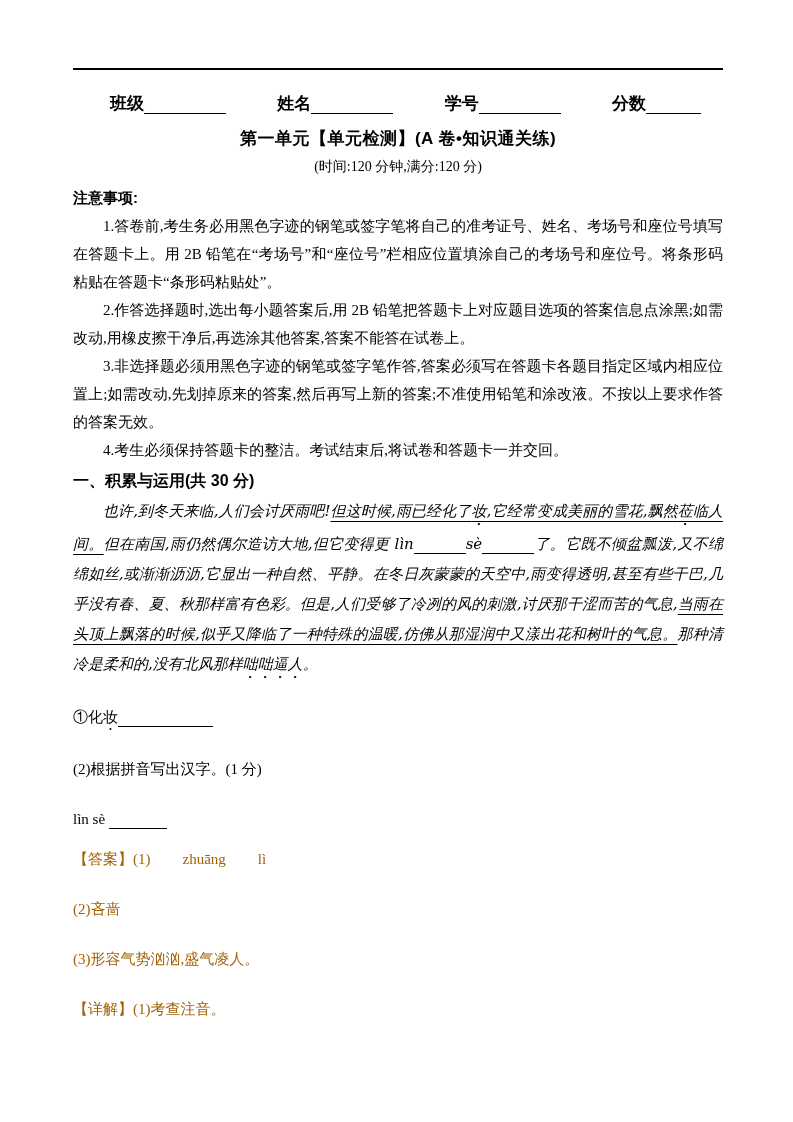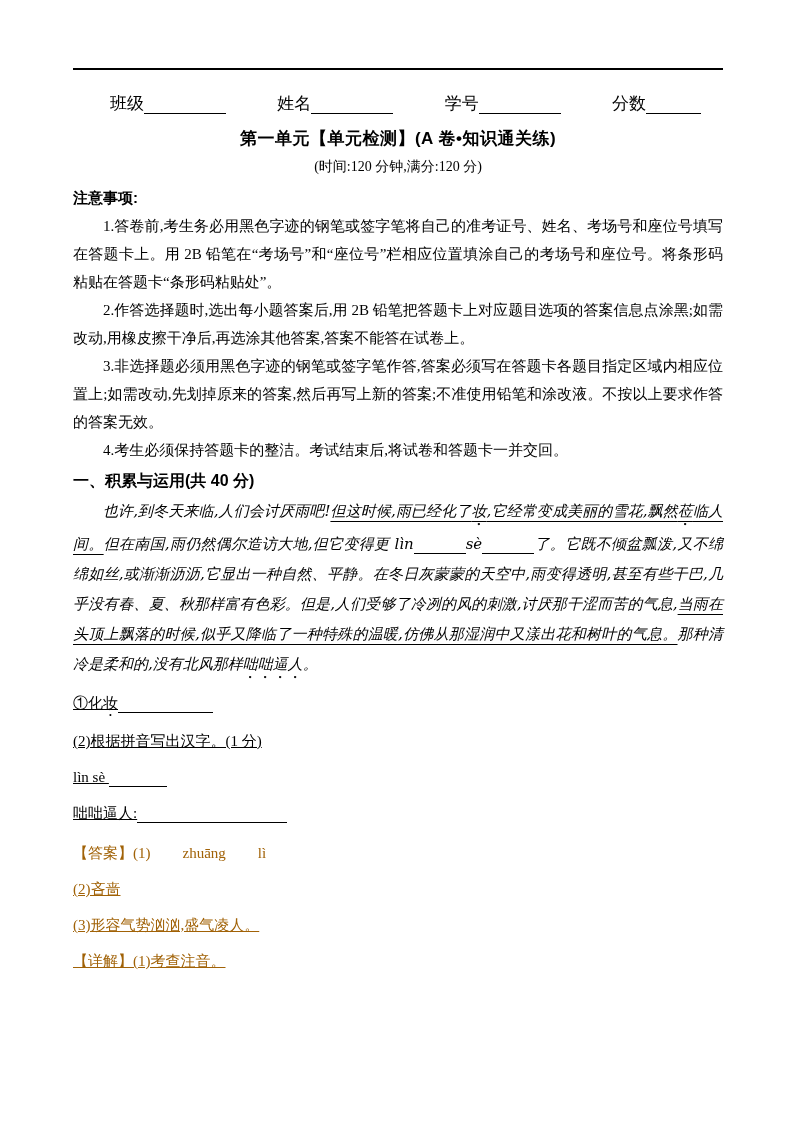--- a/index.html
+++ b/index.html
@@ -5,21 +5,21 @@
   html,body{margin:0;padding:0;}
   body{
     width:793px;height:1122px;background:#ffffff;color:#000;
     font-family:"Liberation Serif","DejaVu Serif",serif;
     font-size:15px;overflow:hidden;
   }
   .page{padding:68px 70px 0 73px;box-sizing:border-box;width:793px;height:1122px;}
   .top-rule{border:0;border-top:2px solid #000;margin:0;}
   
   .fields-row{display:flex;justify-content:space-between;margin-top:22px;
-    padding:0 22px 0 37px;font-weight:normal;font-size:17px;
+    padding:0 22px 0 37px;font-weight:bold;font-size:17px;
     font-family:"Liberation Sans","DejaVu Sans",sans-serif;}
   .field{white-space:nowrap;}
   .blank{display:inline-block;border-bottom:1px solid #000;height:1em;vertical-align:-5px;}
   .title{text-align:center;font-weight:bold;font-size:17px;margin:12px 0 0;
     font-family:"Liberation Sans","DejaVu Sans",sans-serif;letter-spacing:.5px;}
   .subtitle{text-align:center;font-size:14px;margin:8px 0 0;}
   
   .notices-heading{font-weight:bold;font-size:15px;line-height:28px;margin:8px 0 0;
     font-family:"Liberation Sans","DejaVu Sans",sans-serif;}
   .notice{margin:0;line-height:28px;text-indent:2em;text-align:justify;}
@@ -28,21 +28,21 @@
     font-family:"Liberation Sans","DejaVu Sans",sans-serif;}
   .line{margin:0;line-height:30px;}
   .passage{margin:0;line-height:30px;text-indent:2em;text-align:justify;
     font-style:italic;font-family:"DejaVu Serif","Liberation Serif",serif;}
   .seg{font:inherit;}
   .u{text-decoration:underline;text-underline-offset:5px;text-decoration-thickness:1px;font-style:italic;}
   .dot{-webkit-text-emphasis:filled dot;-webkit-text-emphasis-position:under right;
        text-emphasis:filled dot;text-emphasis-position:under right;}
   .red{color:#a16207;}
   .ans-gap{margin-left:32px;}
-  .mt6{margin-top:6px;text-decoration:underline;}
+  .mt6{margin-top:20px;}
   .mt10{margin-top:10px;}
 </style>
 </head>
 <body>
 
 <div class="page">
 
   <hr class="top-rule">
 
   <div class="fields-row">
@@ -54,27 +54,26 @@
 
   <h1 class="title">第一单元【单元检测】(A 卷•知识通关练)</h1>
   <p class="subtitle">(时间:120 分钟,满分:120 分)</p>
 
   <p class="notices-heading">注意事项:</p>
   <p class="notice">1.答卷前,考生务必用黑色字迹的钢笔或签字笔将自己的准考证号、姓名、考场号和座位号填写在答题卡上。用 2B 铅笔在“考场号”和“座位号”栏相应位置填涂自己的考场号和座位号。将条形码粘贴在答题卡“条形码粘贴处”。</p>
   <p class="notice">2.作答选择题时,选出每小题答案后,用 2B 铅笔把答题卡上对应题目选项的答案信息点涂黑;如需改动,用橡皮擦干净后,再选涂其他答案,答案不能答在试卷上。</p>
   <p class="notice">3.非选择题必须用黑色字迹的钢笔或签字笔作答,答案必须写在答题卡各题目指定区域内相应位置上;如需改动,先划掉原来的答案,然后再写上新的答案;不准使用铅笔和涂改液。不按以上要求作答的答案无效。</p>
   <p class="notice">4.考生必须保持答题卡的整洁。考试结束后,将试卷和答题卡一并交回。</p>
 
-  <p class="section-heading">一、积累与运用(共 40 分)</p>
+  <p class="section-heading">一、积累与运用(共 30 分)</p>
 
   <p class="passage"><span class="seg plain">也许,到冬天来临,人们会讨厌雨吧!</span><span class="seg u">但这时候,雨已经化了</span><span class="seg u dot">妆</span><span class="seg u">,它经常变成美丽的雪花,飘然</span><span class="seg u dot">莅</span><span class="seg u">临人间。</span><span class="seg plain">但在南国,雨仍然偶尔造访大地,但它变得更 lìn</span><span class="seg blank" style="width: 52px;"></span><span class="seg plain">sè</span><span class="seg blank" style="width: 52px;"></span><span class="seg plain">了。它既不倾盆瓢泼,又不绵绵如丝,或渐渐沥沥,它显出一种自然、平静。在冬日灰蒙蒙的天空中,雨变得透明,甚至有些干巴,几乎没有春、夏、秋那样富有色彩。但是,人们受够了冷冽的风的刺激,讨厌那干涩而苦的气息,</span><span class="seg u">当雨在头顶上飘落的时候,似乎又降临了一种特殊的温暖,仿佛从那湿润中又漾出花和树叶的气息。</span><span class="seg plain">那种清冷是柔和的,没有</span><span class="seg plain">北风那样</span><span class="seg dot">咄咄逼人</span><span class="seg plain">。</span></p>
 
   <p class="line mt6"><span class="seg plain">①化</span><span class="seg dot">妆</span><span class="seg blank" style="width: 95px;"></span></p>
   <p class="line mt6">(2)根据拼音写出汉字。(1 分)</p>
   <p class="line mt6"><span class="seg plain">lìn sè </span><span class="seg blank" style="width: 58px;"></span></p>
-  <p class="line mt6"><span class="seg plain">咄咄逼人:</span><span class="seg blank" style="width: 150px;"></span></p>
 
   <p class="line red mt10"><span>【答案】(1)</span><span class="ans-gap">zhuāng</span><span class="ans-gap">lì</span></p>
   <p class="line red mt6">(2)吝啬</p>
   <p class="line red mt6">(3)形容气势汹汹,盛气凌人。</p>
   <p class="line red mt6">【详解】(1)考查注音。</p>
 
 </div>
 
 </body></html>

